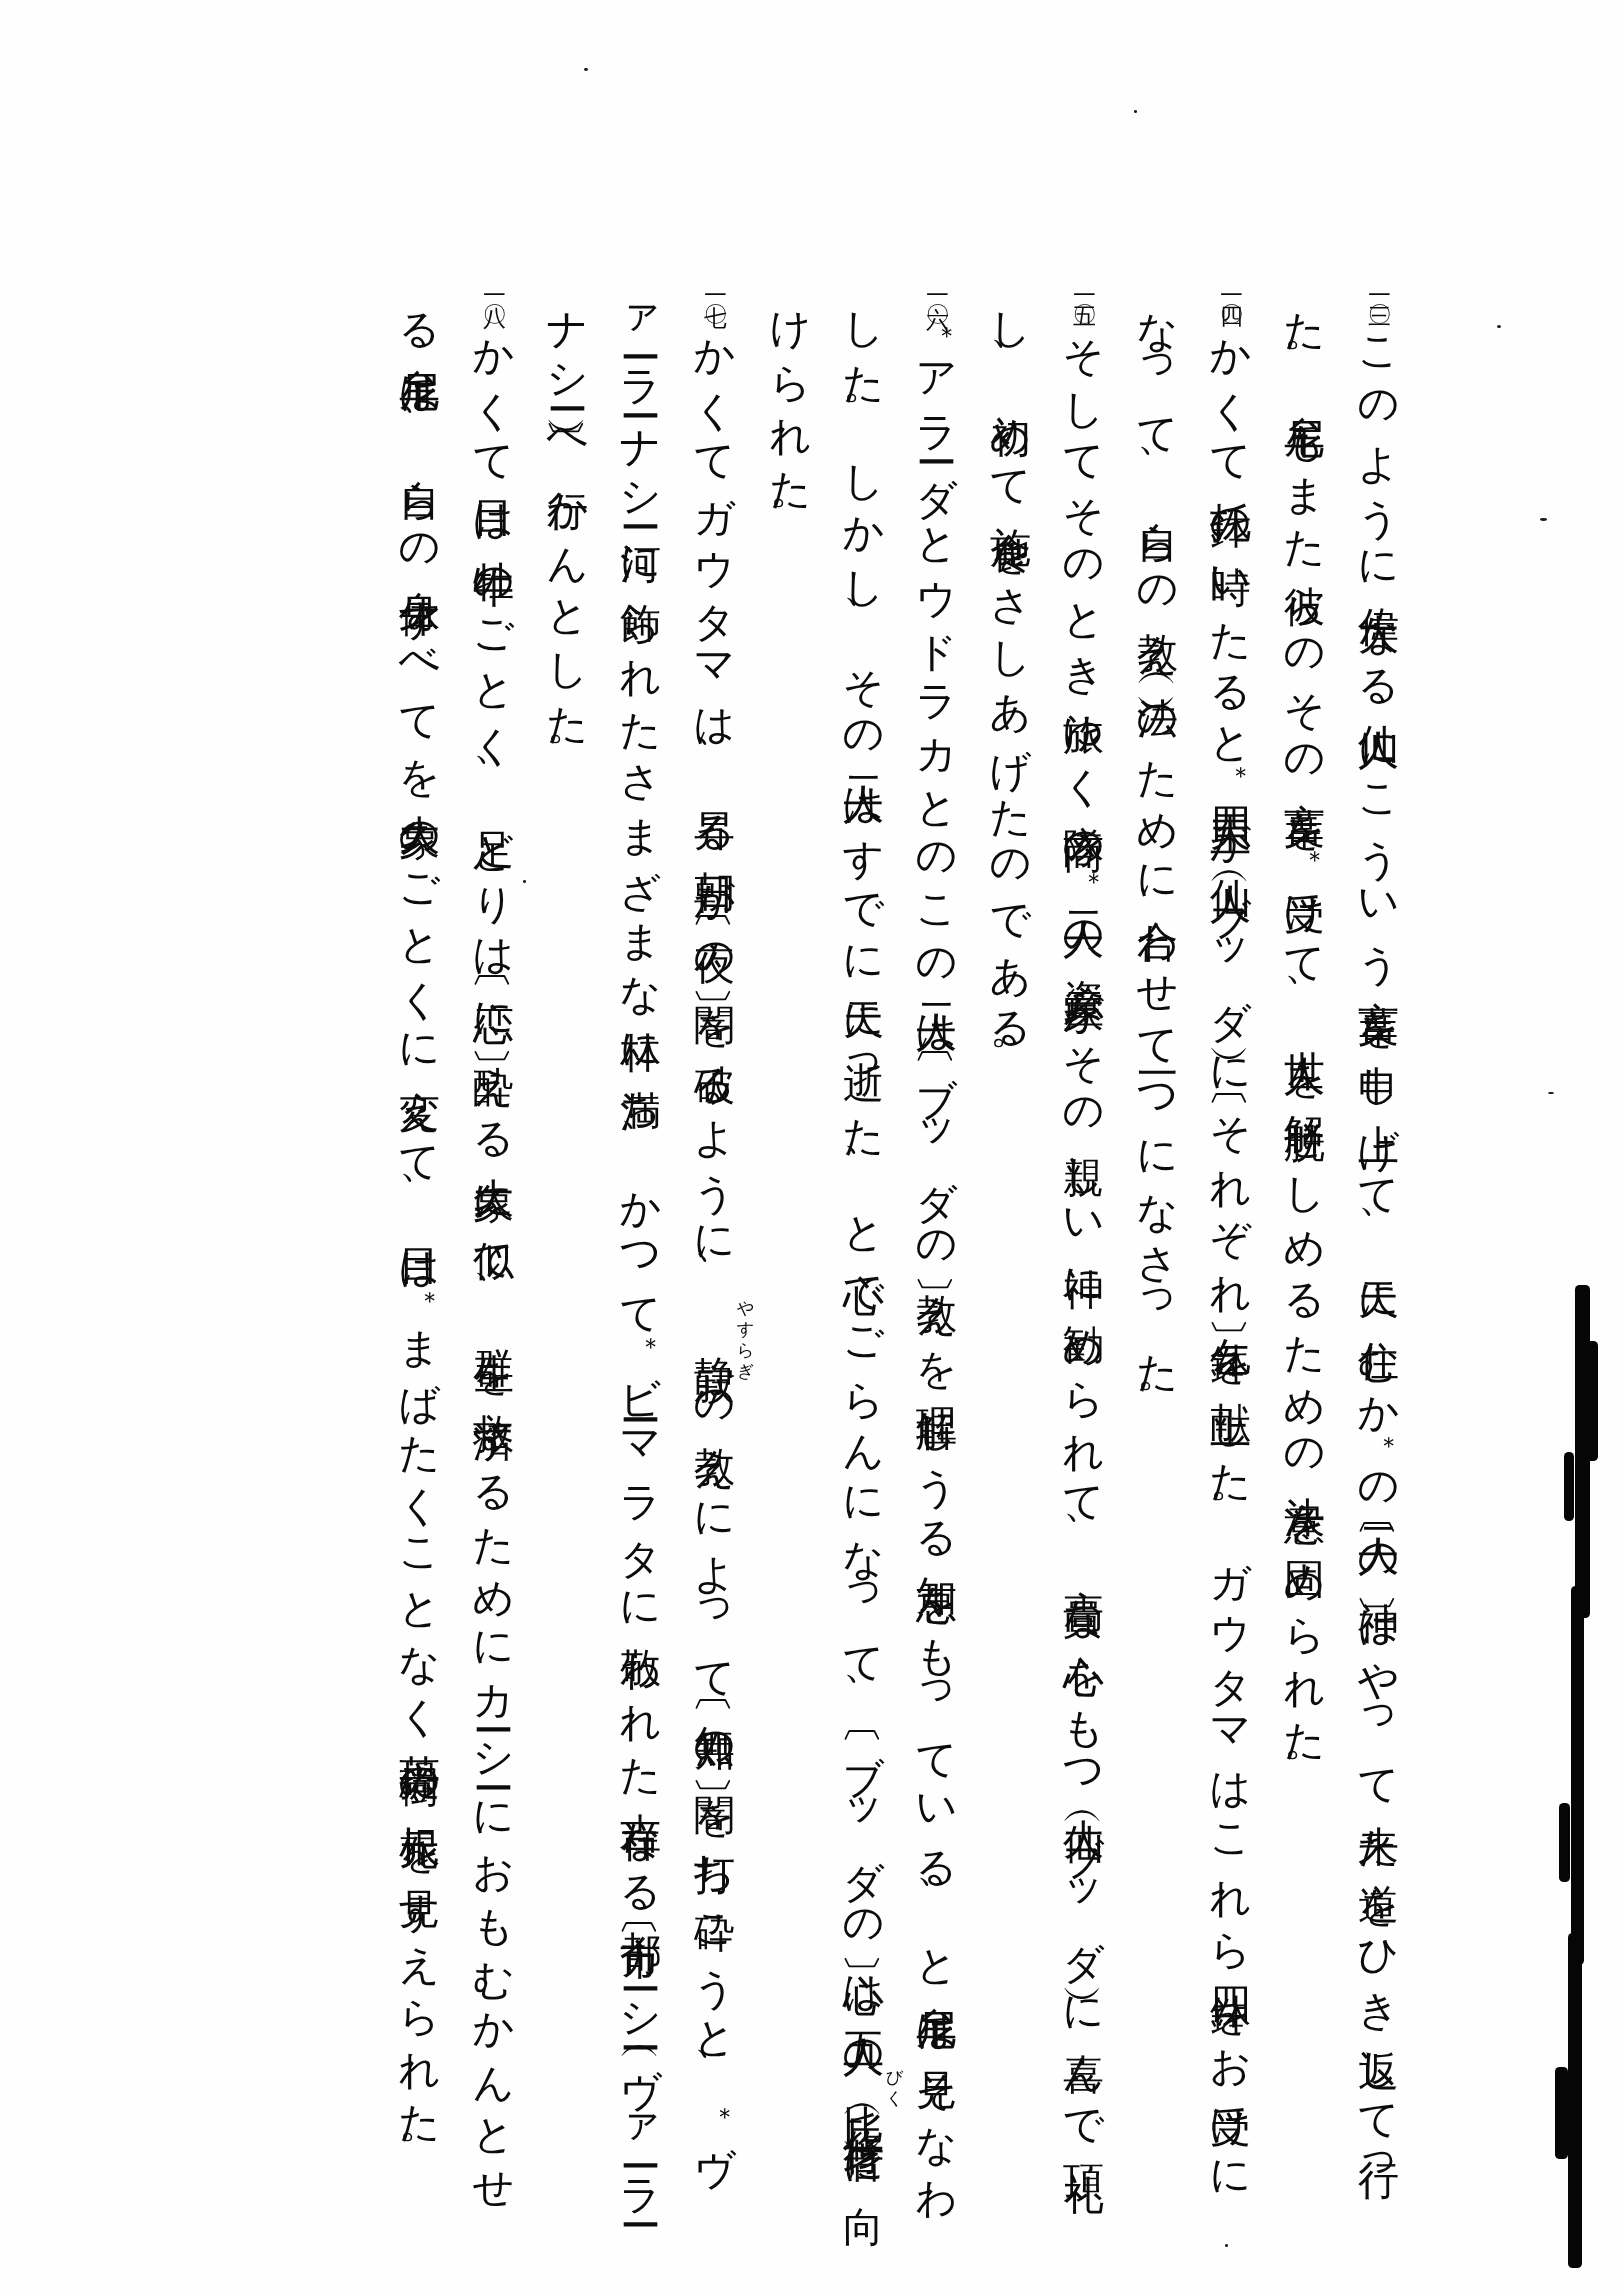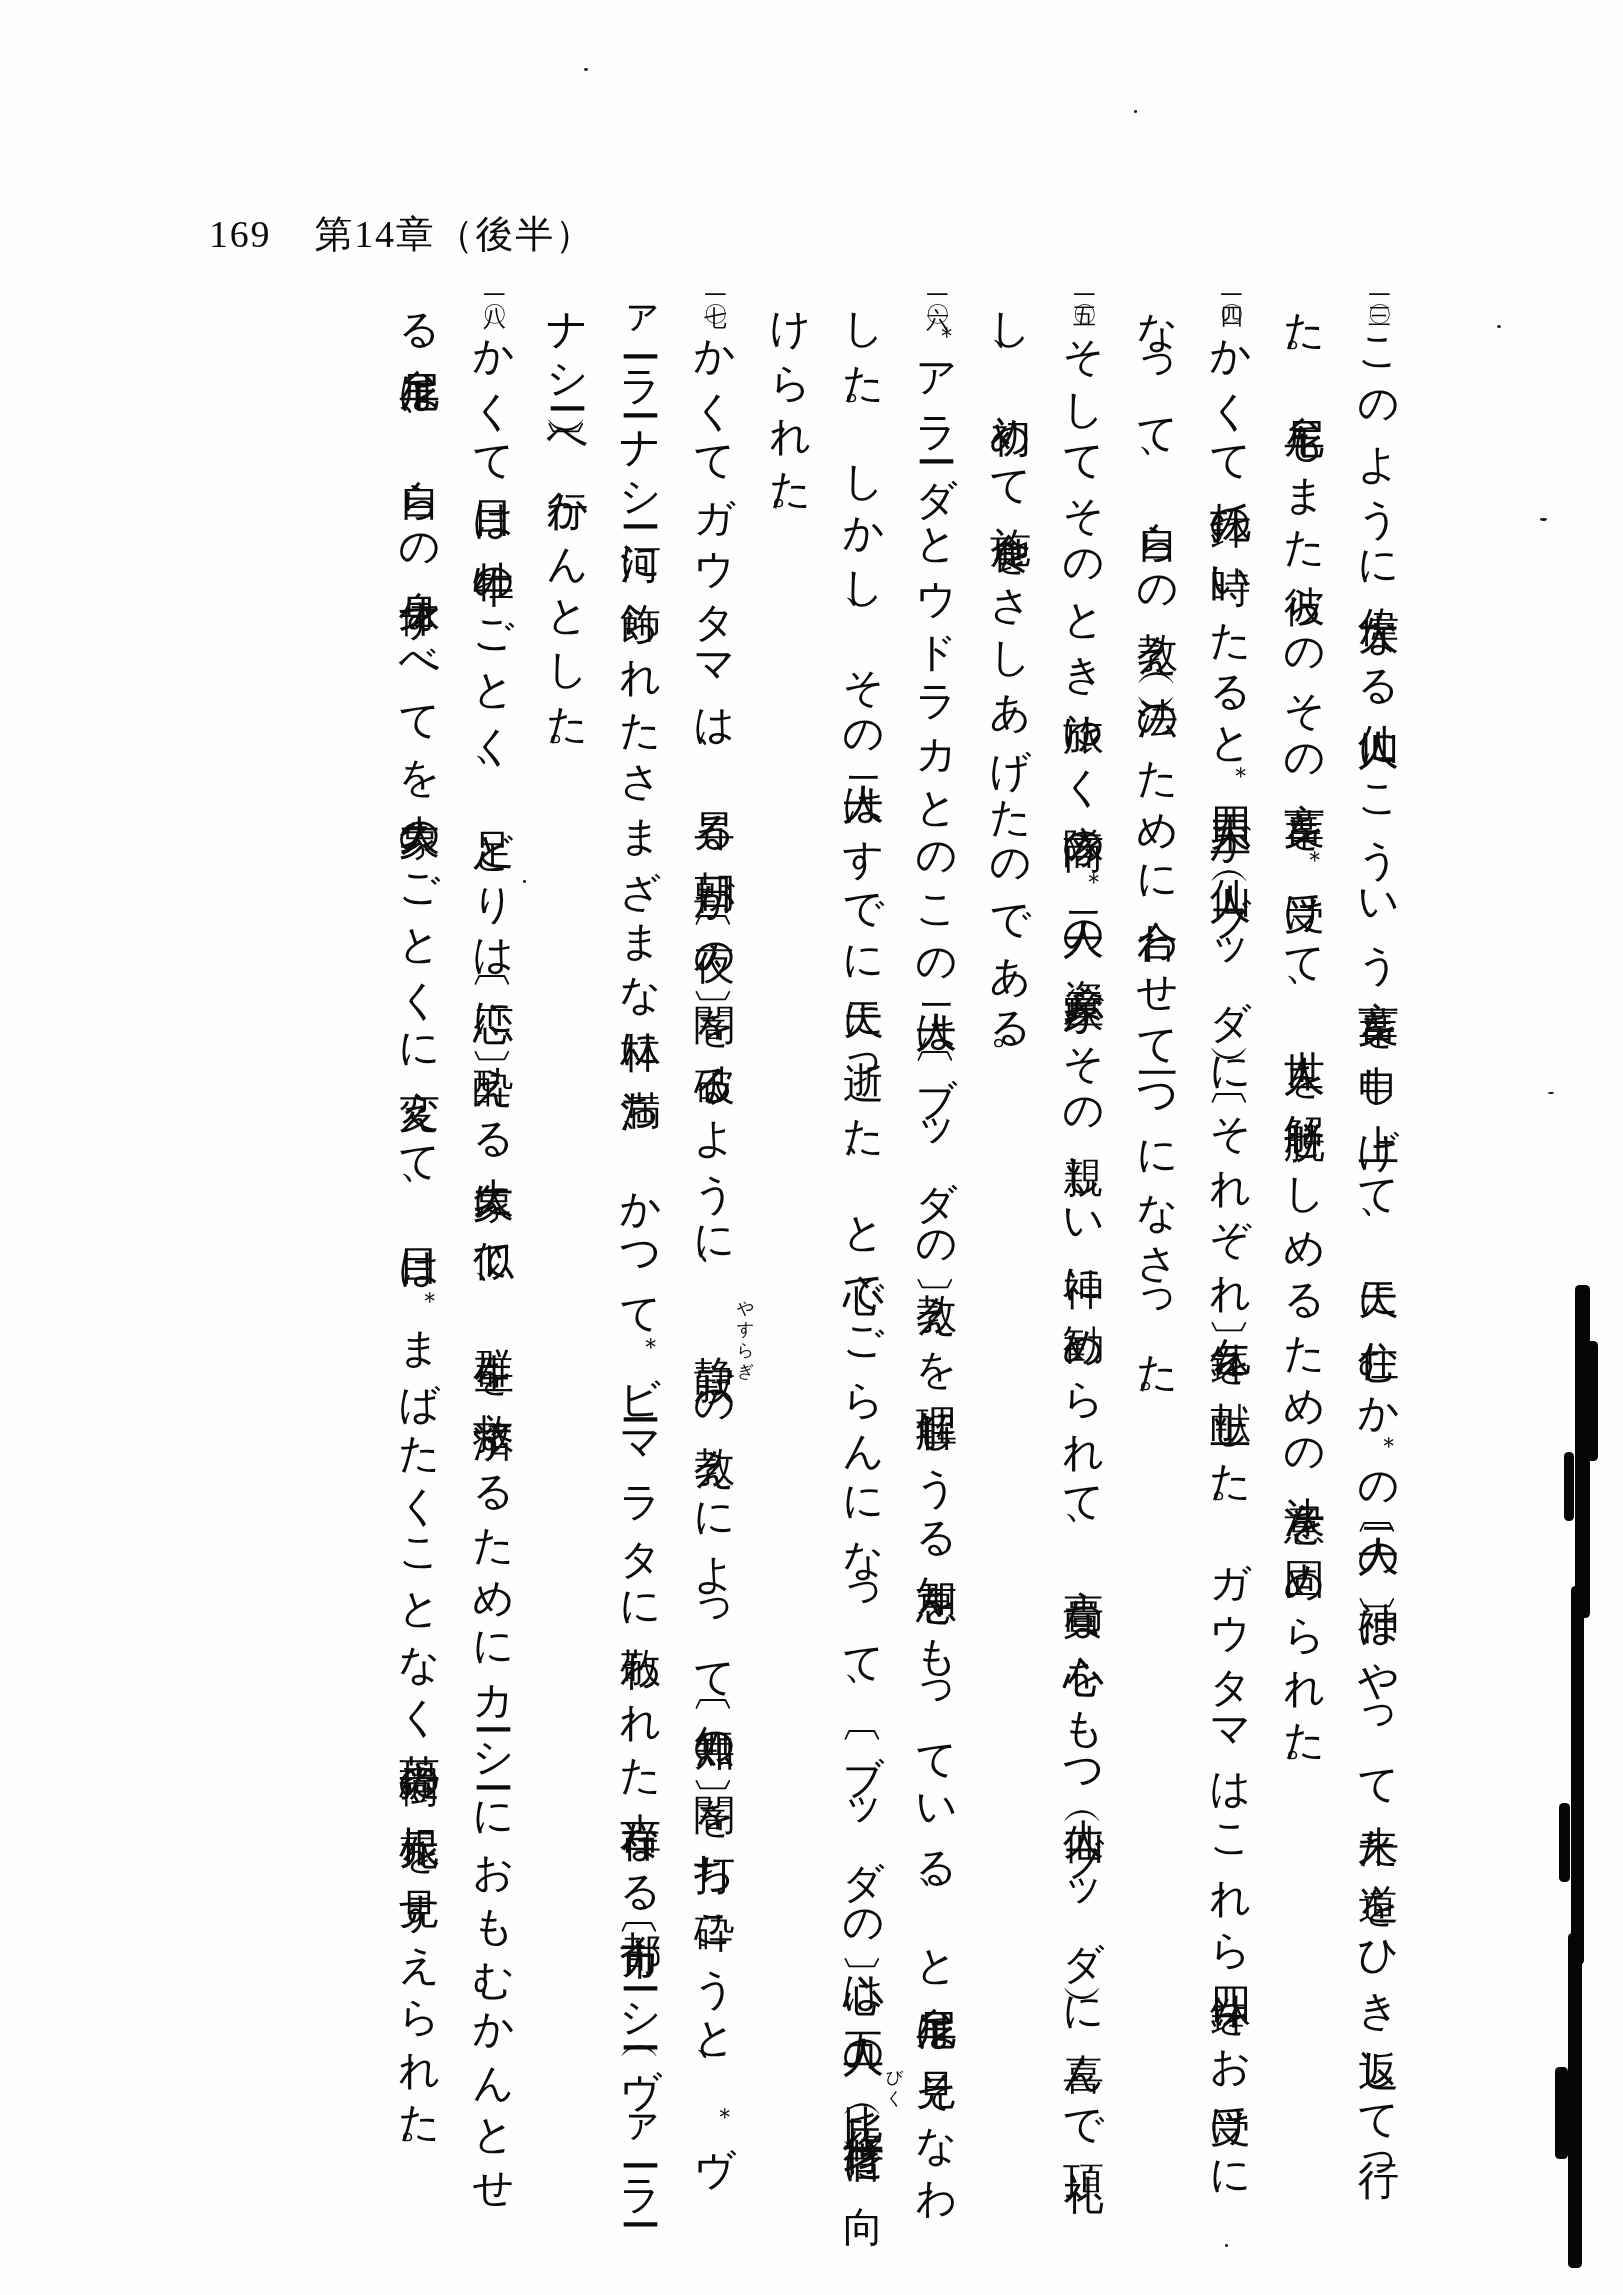--- a/index.html
+++ b/index.html
@@ -54,24 +54,20 @@
   .g5{left:1559px;top:1803px;width:11px;height:79px;}
   .g6{left:1555px;top:2067px;width:12.5px;height:92px;}
   .g7{left:1582px;top:1341px;width:15.7px;height:120px;}
   .speck{position:absolute;background:#1c1c1c;border-radius:50%;}
 </style>
 </head>
 <body>
 
 <div class="page">
 
-  <div class="header">
-    <span>169</span>
-    <span>第14章（後半）</span>
-  </div>
 
   <div class="text-block" id="text-block">
       <p class="para"><span class="pnum">一〇三</span>このように偉大なる仙人にこういう言葉を申し上げて、天に住むか<span class="nmark">＊</span>の二人〔の神〕はやって来た道をひき返して行った。牟尼もまた彼らのその言葉を<span class="nmark">＊</span>受けて、世人を解脱せしめるための決意を固められた。</p>
       <p class="para"><span class="pnum">一〇四</span>かくて托鉢の時いたると<span class="nmark">＊</span>四天王が仙人（ブッダ）に〔それぞれ〕乞鉢を献上した。ガウタマはこれら四鉢をお受けになって、自らの教え（法）のために合わせて一つになさった。</p>
       <p class="para"><span class="pnum">一〇五</span>そしてそのとき旅ゆく隊商の<span class="nmark">＊</span>二人の資産家がその親しい神に勧められて、高貴な心をもつ大仙（ブッダ）に喜んで頂礼し、初めて施食をさしあげたのである。</p>
       <p class="para"><span class="pnum">一〇六</span><span class="nmark">＊</span>アラーダとウドラカとのこの二人は〔ブッダの〕教えを理解しうる知恵をもっている、と牟尼は見そなわした。しかし、その二人はすでに天に逝った、と心でごらんになって、〔ブッダの〕心は五人の<ruby>比丘<rt>びく</rt></ruby>（修行者）に向けられた。</p>
       <p class="para"><span class="pnum">一〇七</span>かくてガウタマは、昇る朝日が〔夜の〕闇を破るように、<ruby>静寂<rt>やすらぎ</rt></ruby>の教えによって〔無知の〕闇を打ち砕こうと、<span class="nmark">＊</span>ヴァーラーナシー河に飾られたさまざまな林に満ち、かつて<span class="nmark">＊</span>ビーマラタに敬われた吉祥なる都市〔カーシー（ヴァーラーナシー）〕へ行かんとした。</p>
       <p class="para"><span class="pnum">一〇八</span>かくて目は牡牛のごとく、足どりは〔恋に〕酔える大象に似て、群生を救済するためにカーシーにおもむかんとせる牟尼は、自らの身体すべてを大象のごとくに変えて、目は<span class="nmark">＊</span>まばたくことなく菩提樹の根元を見すえられた。</p>
     </div>
 

